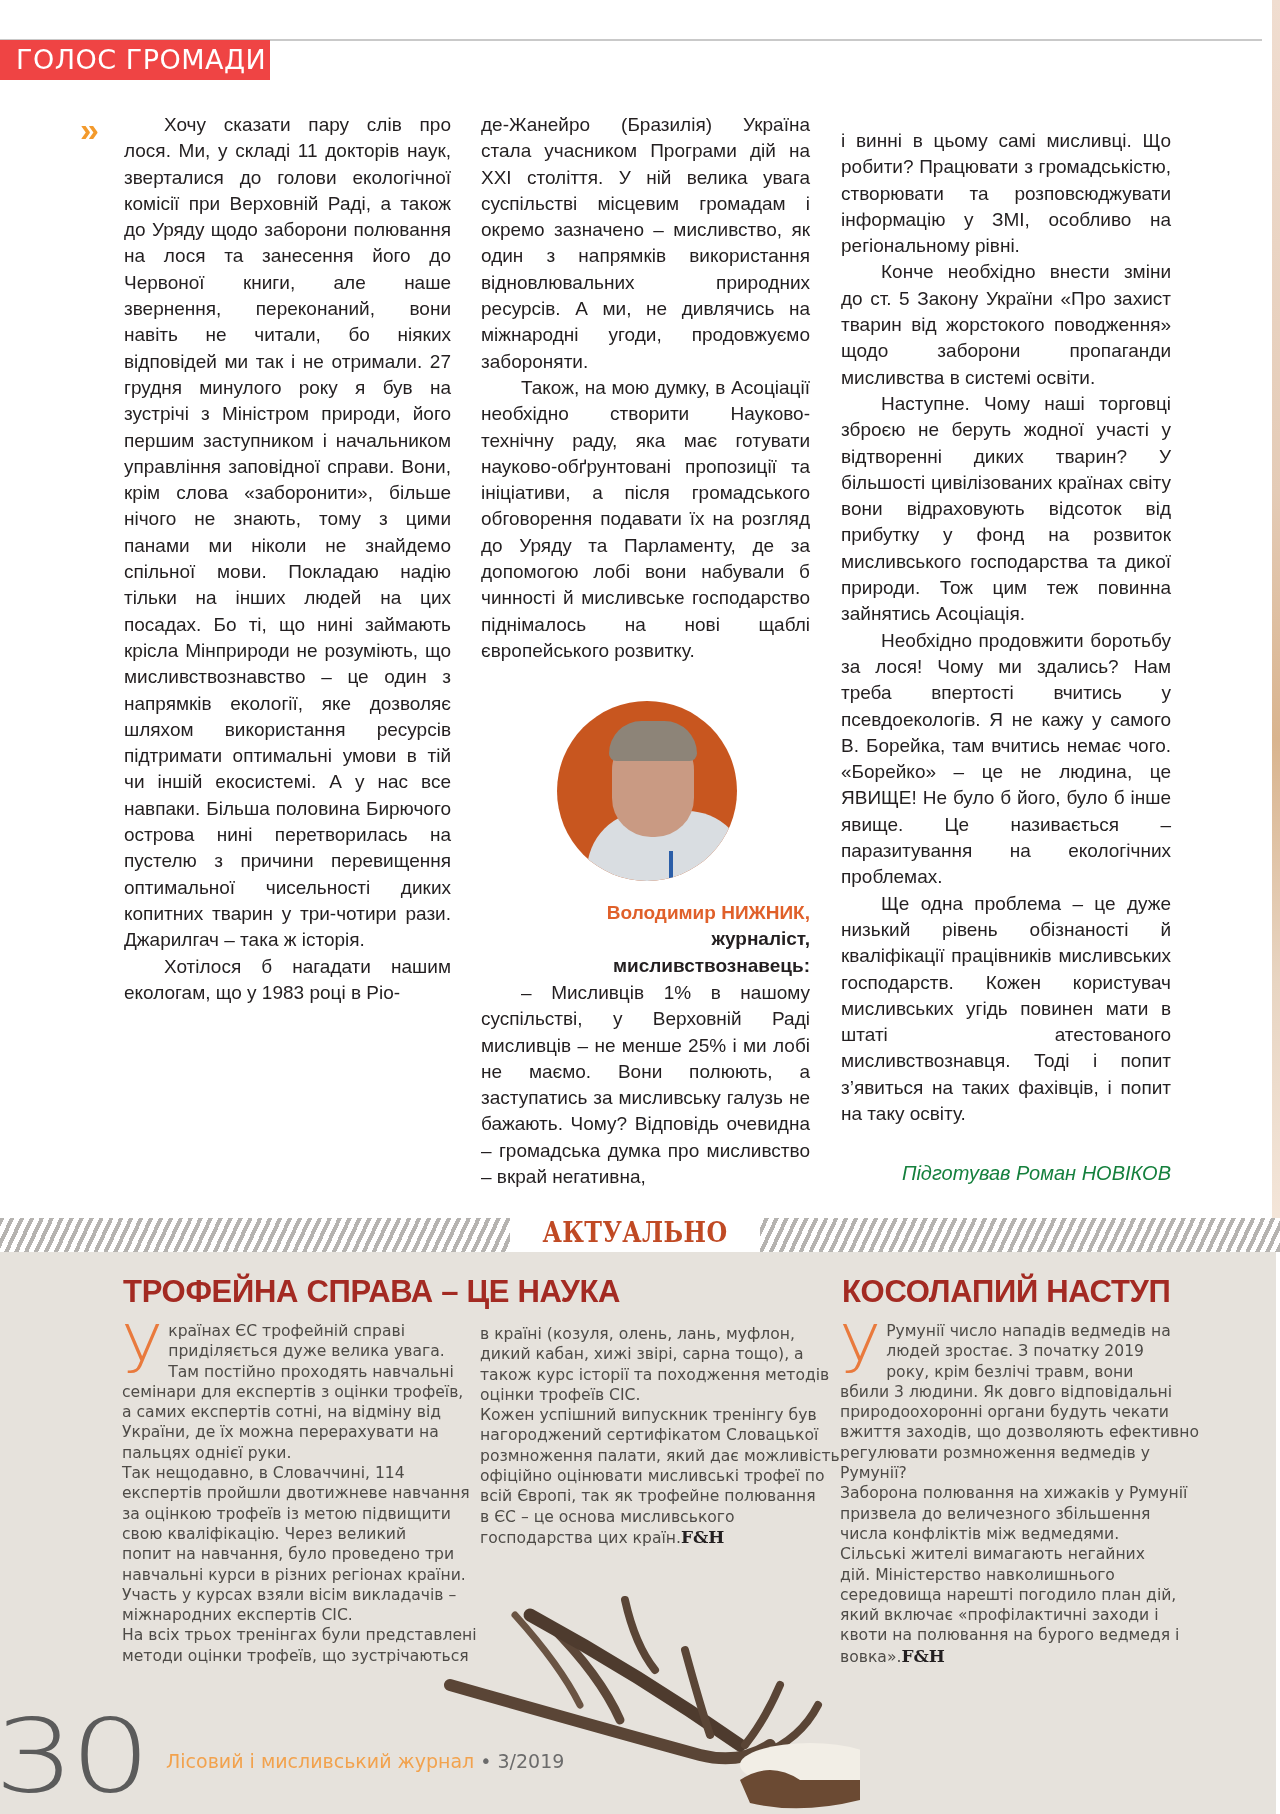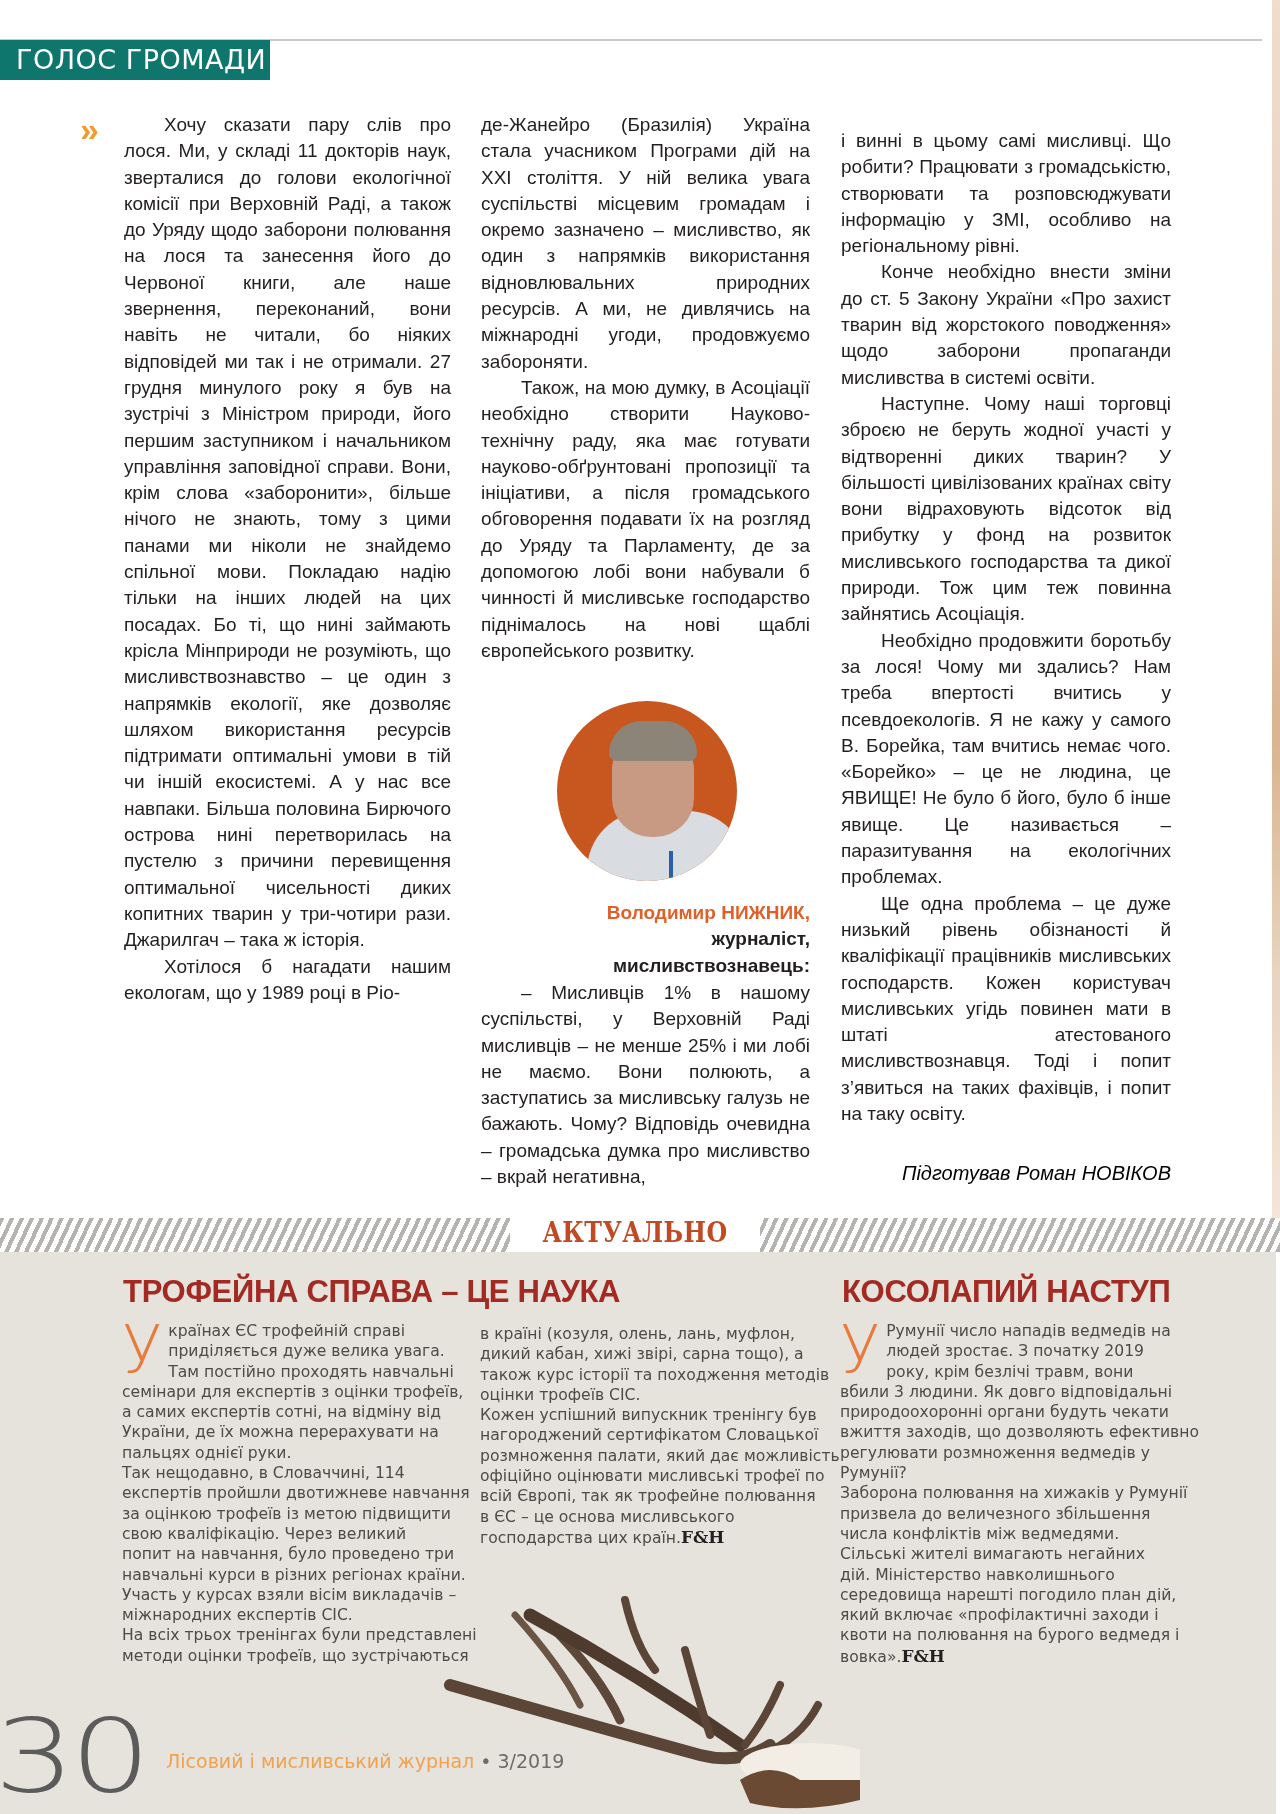--- a/index.html
+++ b/index.html
@@ -2,21 +2,21 @@
 <html><head>
 <meta charset="utf-8">
 <style>
   * { box-sizing: border-box; margin: 0; padding: 0; }
   html, body { width: 1280px; height: 1814px; background: #ffffff; overflow: hidden; }
   body { position: relative; font-family: "Liberation Sans", sans-serif; color: #231f20; }
 
   .top-rule { position: absolute; left: 0; top: 39px; width: 1262px; height: 2px; background: #c9c9c9; }
   .right-strip { position: absolute; right: 0; top: 0; width: 8px; height: 1230px;
     background: linear-gradient(180deg, #f0ddd0 0%, #e4cbb6 40%, #d9b48e 60%, #e8d5c2 80%, #f4e6da 100%); }
-  .section-tag { position: absolute; left: 0; top: 40px; width: 270px; height: 40px; background: #0f766e;
+  .section-tag { position: absolute; left: 0; top: 40px; width: 270px; height: 40px; background: #ef4444;
     color: #fff; font-size: 27px; letter-spacing: 0.5px; padding: 4px 0 0 16px; font-family: "DejaVu Sans", sans-serif; font-weight: normal; }
 
   .quote-mark { position: absolute; left: 80px; top: 112px; color: #f39a2c; font-size: 34px; font-weight: bold; line-height: 1; }
 
   .col { position: absolute; font-size: 19px; line-height: 26.3px; text-align: justify; hyphens: manual; }
   .col p { text-indent: 0; }
   .col p.ind { text-indent: 40px; }
   .col1 { left: 124px; top: 112px; width: 327px; }
   .col2 { left: 481px; top: 112px; width: 329px; }
   .col3 { left: 841px; top: 128px; width: 330px; }
@@ -25,21 +25,21 @@
     background: #c8561f; overflow: hidden; }
   .portrait .shirt { position: absolute; left: 30px; top: 110px; width: 160px; height: 110px; border-radius: 60px 60px 0 0; background: #d9dde1; }
   .portrait .head { position: absolute; left: 55px; top: 28px; width: 82px; height: 108px; border-radius: 42px 42px 40px 40px; background: #c99a83; }
   .portrait .hair { position: absolute; left: 52px; top: 20px; width: 88px; height: 40px; border-radius: 44px 44px 10px 10px; background: #8d8478; }
   .portrait .lanyard { position: absolute; left: 112px; top: 150px; width: 4px; height: 40px; background: #2b5ea8; }
 
   .author { position: absolute; left: 481px; top: 900px; width: 329px; text-align: right; font-weight: bold; font-size: 19px; line-height: 26.3px; }
   .author .name { color: #e0602a; }
   .col2b { left: 481px; top: 980px; width: 329px; }
 
-  .credit { position: absolute; left: 841px; top: 1162px; width: 330px; text-align: right; font-style: italic; color: #000000; font-size: 20px; }
+  .credit { position: absolute; left: 841px; top: 1162px; width: 330px; text-align: right; font-style: italic; color: #15803d; font-size: 20px; }
 
   
   .stripes { position: absolute; left: 0; top: 1218px; width: 1280px; height: 34px;
     background: repeating-linear-gradient(115deg, #b5b3b0 0 4px, #ffffff 4px 9px); }
   .stripes-cut { position: absolute; left: 510px; top: 1218px; width: 250px; height: 34px; background: #ffffff; }
   .section-label { position: absolute; left: 510px; top: 1216px; width: 250px; text-align: center; color: #c04a24;
     font-family: "DejaVu Serif", serif; font-weight: bold; font-size: 28px; letter-spacing: 0.5px; transform: scaleX(0.85); }
   .grey-box { position: absolute; left: 0; top: 1252px; width: 1276px; height: 562px; background: #e6e2dc; }
 
   .headline { position: absolute; color: #a32a22; font-weight: bold; font-size: 31px; letter-spacing: -0.3px; }
@@ -65,21 +65,21 @@
 <body>
 
 <div class="top-rule"></div>
 <div class="right-strip"></div>
 <div class="section-tag">ГОЛОС ГРОМАДИ</div>
 
 <div class="quote-mark">»</div>
 
 <div class="col col1">
     <p class="ind">Хочу сказати пару слів про лося. Ми, у складі 11 докторів наук, зверталися до голови екологічної комісії при Верховній Раді, а також до Уряду щодо заборони полювання на лося та занесення його до Червоної книги, але наше звернення, переконaний, вони навіть не читали, бо ніяких відповідей ми так і не отримали. 27 грудня минулого року я був на зустрічі з Міністром природи, його першим заступником і начальником управління заповідної справи. Вони, крім слова «заборонити», більше нічого не знають, тому з цими панами ми ніколи не знайдемо спільної мови. Покладаю надію тільки на інших людей на цих посадах. Бо ті, що нині займають крісла Мінприроди не розуміють, що мисливствознавство – це один з напрямків екології, яке дозволяє шляхом використання ресурсів підтримати оптимальні умови в тій чи іншій екосистемі. А у нас все навпаки. Більша половина Бирючого острова нині перетворилась на пустелю з причини перевищення оптимальної чисельності диких копитних тварин у три-чотири рази. Джарилгач – така ж історія.</p>
-    <p class="ind">Хотілося б нагадати нашим екологам, що у 1989 році в Ріо-</p>
+    <p class="ind">Хотілося б нагадати нашим екологам, що у 1983 році в Ріо-</p>
   </div>
 <div class="col col2">
     <p>де-Жанейро (Бразилія) Україна стала учасником Програми дій на XXI століття. У ній велика увага суспільстві місцевим громадам і окремо зазначено – мисливство, як один з напрямків використання відновлювальних природних ресурсів. А ми, не дивлячись на міжнародні угоди, продовжуємо забороняти.</p>
     <p class="ind">Також, на мою думку, в Асоціації необхідно створити Науково-технічну раду, яка має готувати науково-обґрунтовані пропозиції та ініціативи, а після громадського обговорення подавати їх на розгляд до Уряду та Парламенту, де за допомогою лобі вони набували б чинності й мисливське господарство піднімалось на нові щаблі європейського розвитку.</p>
   </div>
 
 <div class="portrait">
   <div class="shirt"></div>
   <div class="head"></div>
   <div class="hair"></div>

